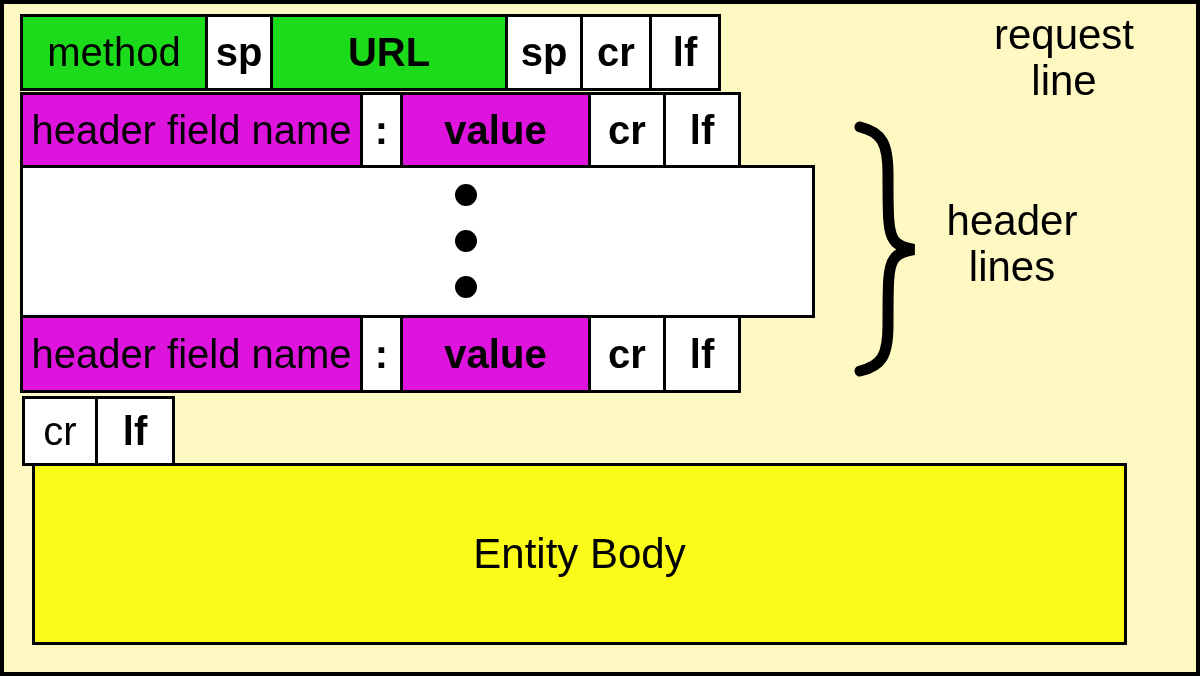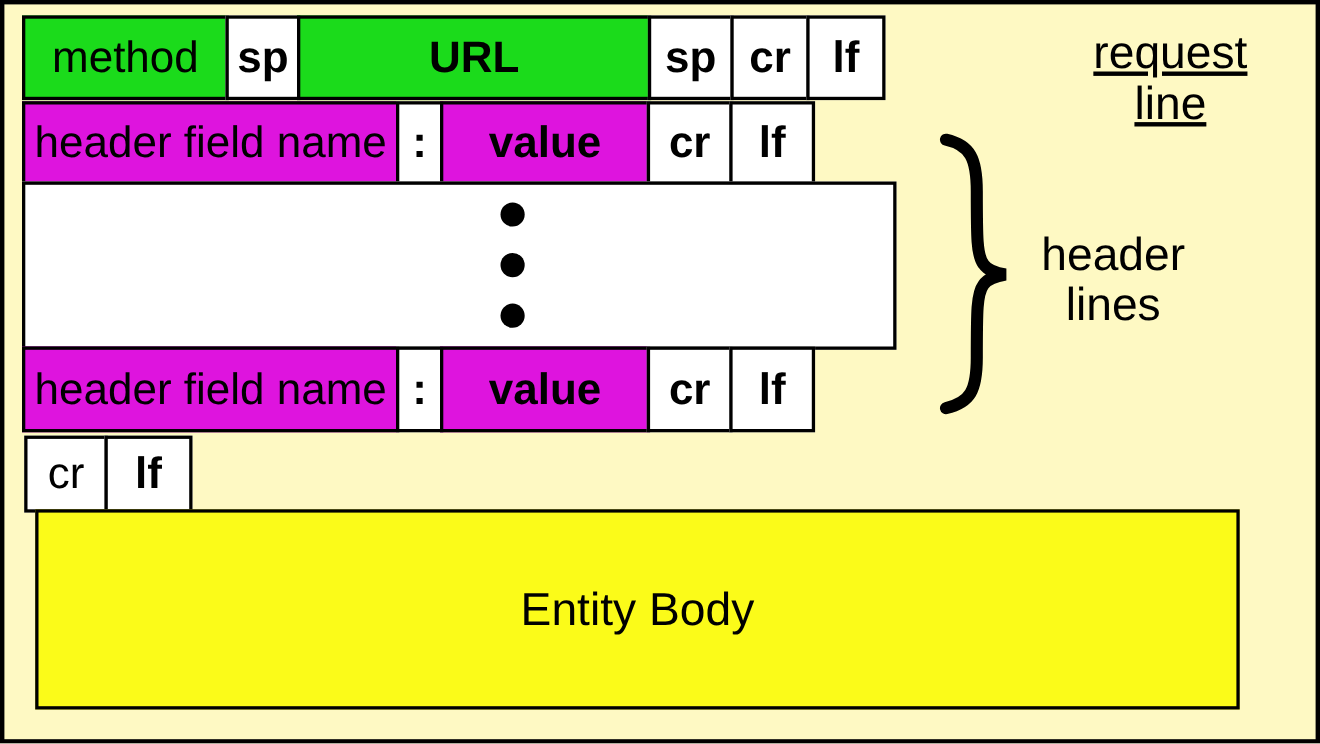--- a/index.html
+++ b/index.html
@@ -20,21 +20,21 @@
     display:flex;align-items:center;justify-content:center;
     font-size:40px;
     background:var(--color-white,#fff);
   }
   .row .cell + .cell{margin-left:-3px;font-weight:bold;}
   .green{background:var(--color-green,#1bdb1b);}
   .magenta{background:var(--color-magenta,#de14de);}
   .white{background:var(--color-white,#ffffff);}
 
   
-  .w-method{width:188px}.w-sp1{width:68px}.w-url{width:322px}
+  .w-method{width:188px}.w-sp1{width:68px}.w-url{width:238px}
   .w-sp2{width:78px}.w-version{width:193px}.w-cr1{width:72px}.w-lf1{width:72px}
   
   .w-hname{width:343px}.w-colon{width:43px}.w-value{width:191px}
   .w-cr2{width:78px}.w-lf2{width:78px}
   
   .w-cr4{width:76px}.w-lf4{width:80px}
 
   .midbox{
     position:absolute;left:16px;top:161px;width:795px;height:153px;
     box-sizing:border-box;border:3px solid var(--color-border,#000);
@@ -51,22 +51,22 @@
     box-sizing:border-box;border:3px solid var(--color-border,#000);
     background:var(--color-yellow,#fbfb19);
     display:flex;align-items:center;justify-content:center;
     font-size:42px;
   }
   .annotation{
     position:absolute;
     font-size:42px;line-height:1.1;
     text-align:center;white-space:pre-line;
   }
-  .annot-request{left:965px;top:21px;width:190px;text-decoration:underline;}
-  .annot-header{left:928px;top:204px;width:160px;}
+  .annot-request{left:965px;top:8px;width:190px;}
+  .annot-header{left:928px;top:194px;width:160px;}
   .brace{position:absolute;left:842px;top:116px;}
 </style>
 </head>
 <body>
 
 <div class="canvas">
 
   <div class="row" style="left:16px;top:10px;height:77px">
     <div class="cell green w-method">method</div>
     <div class="cell white w-sp1">sp</div>

